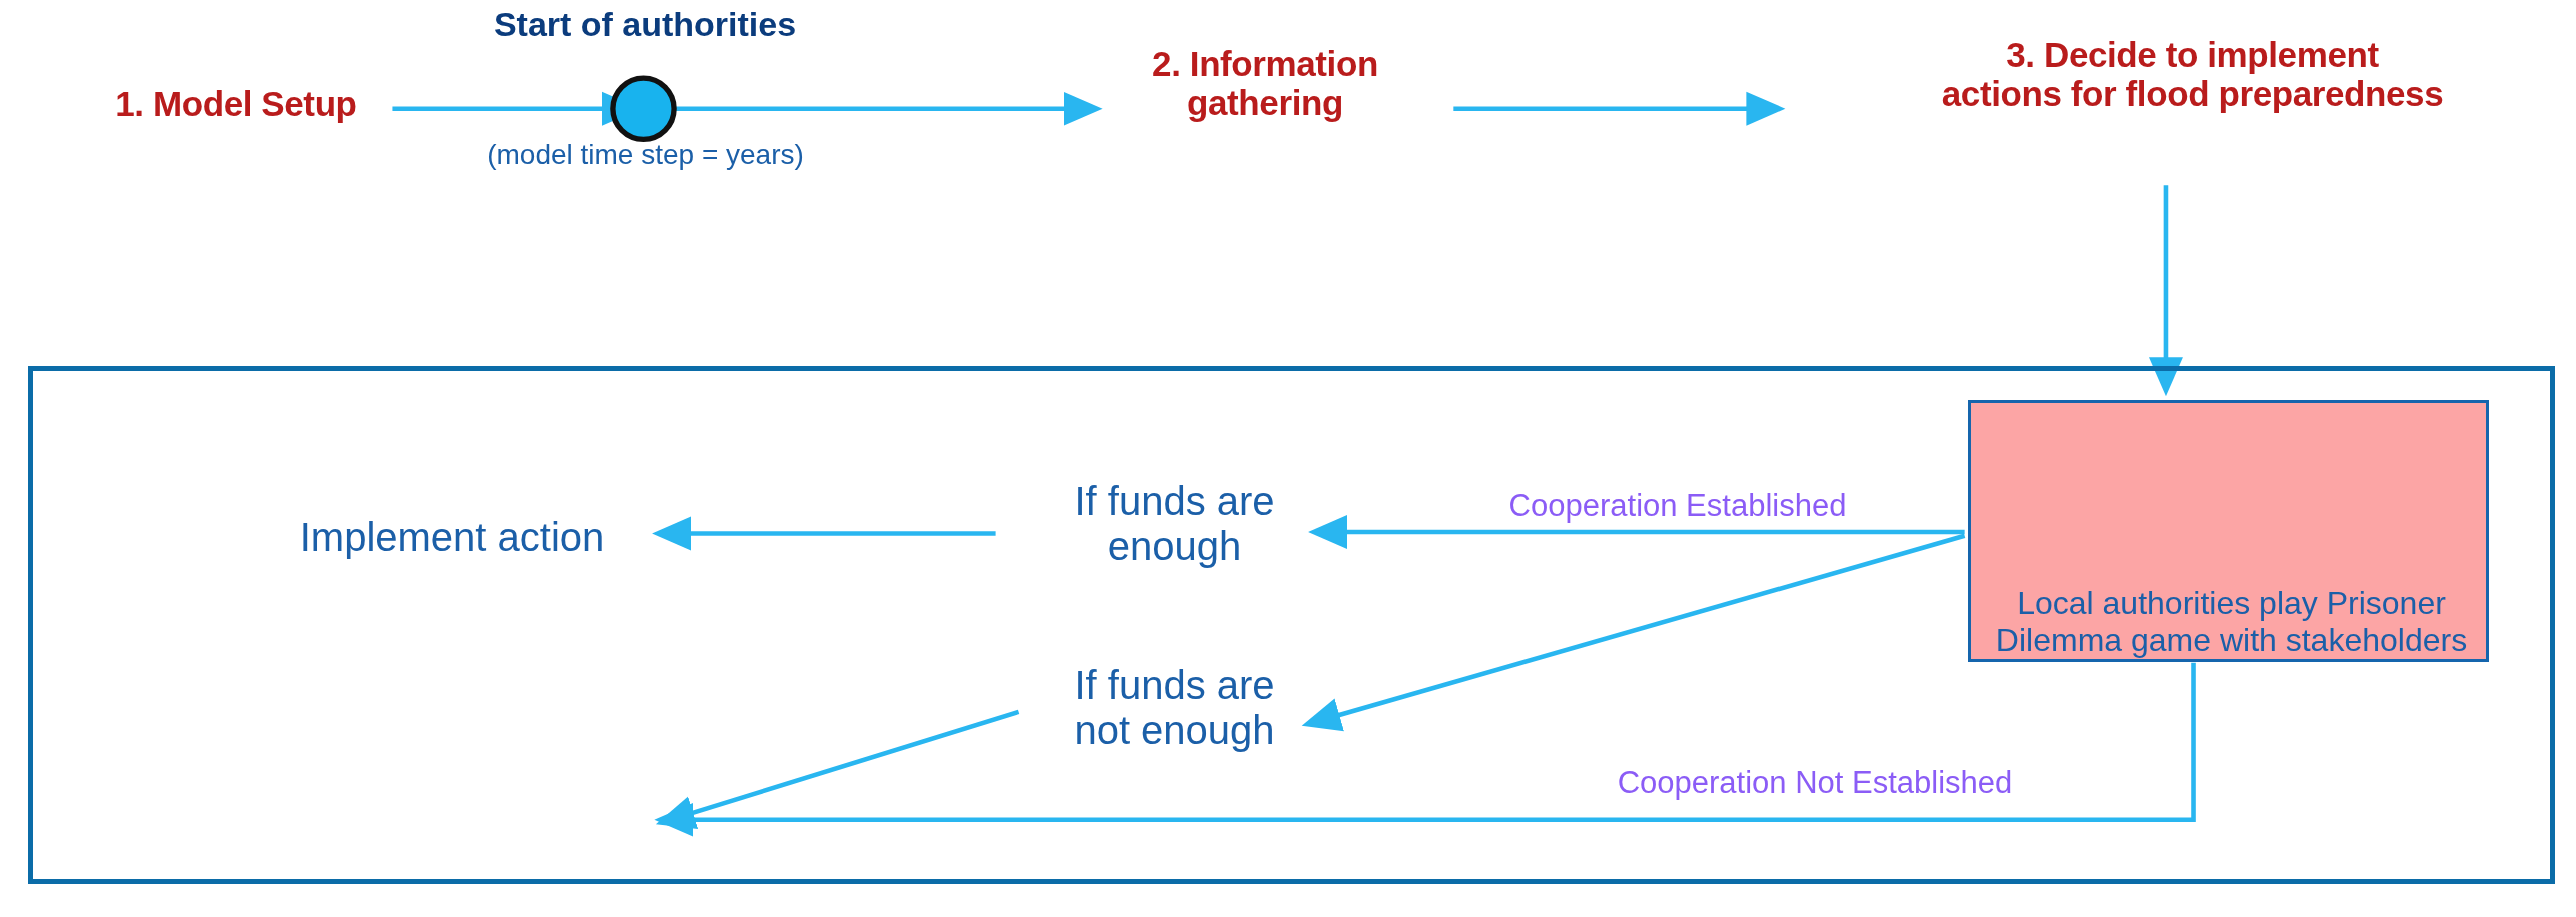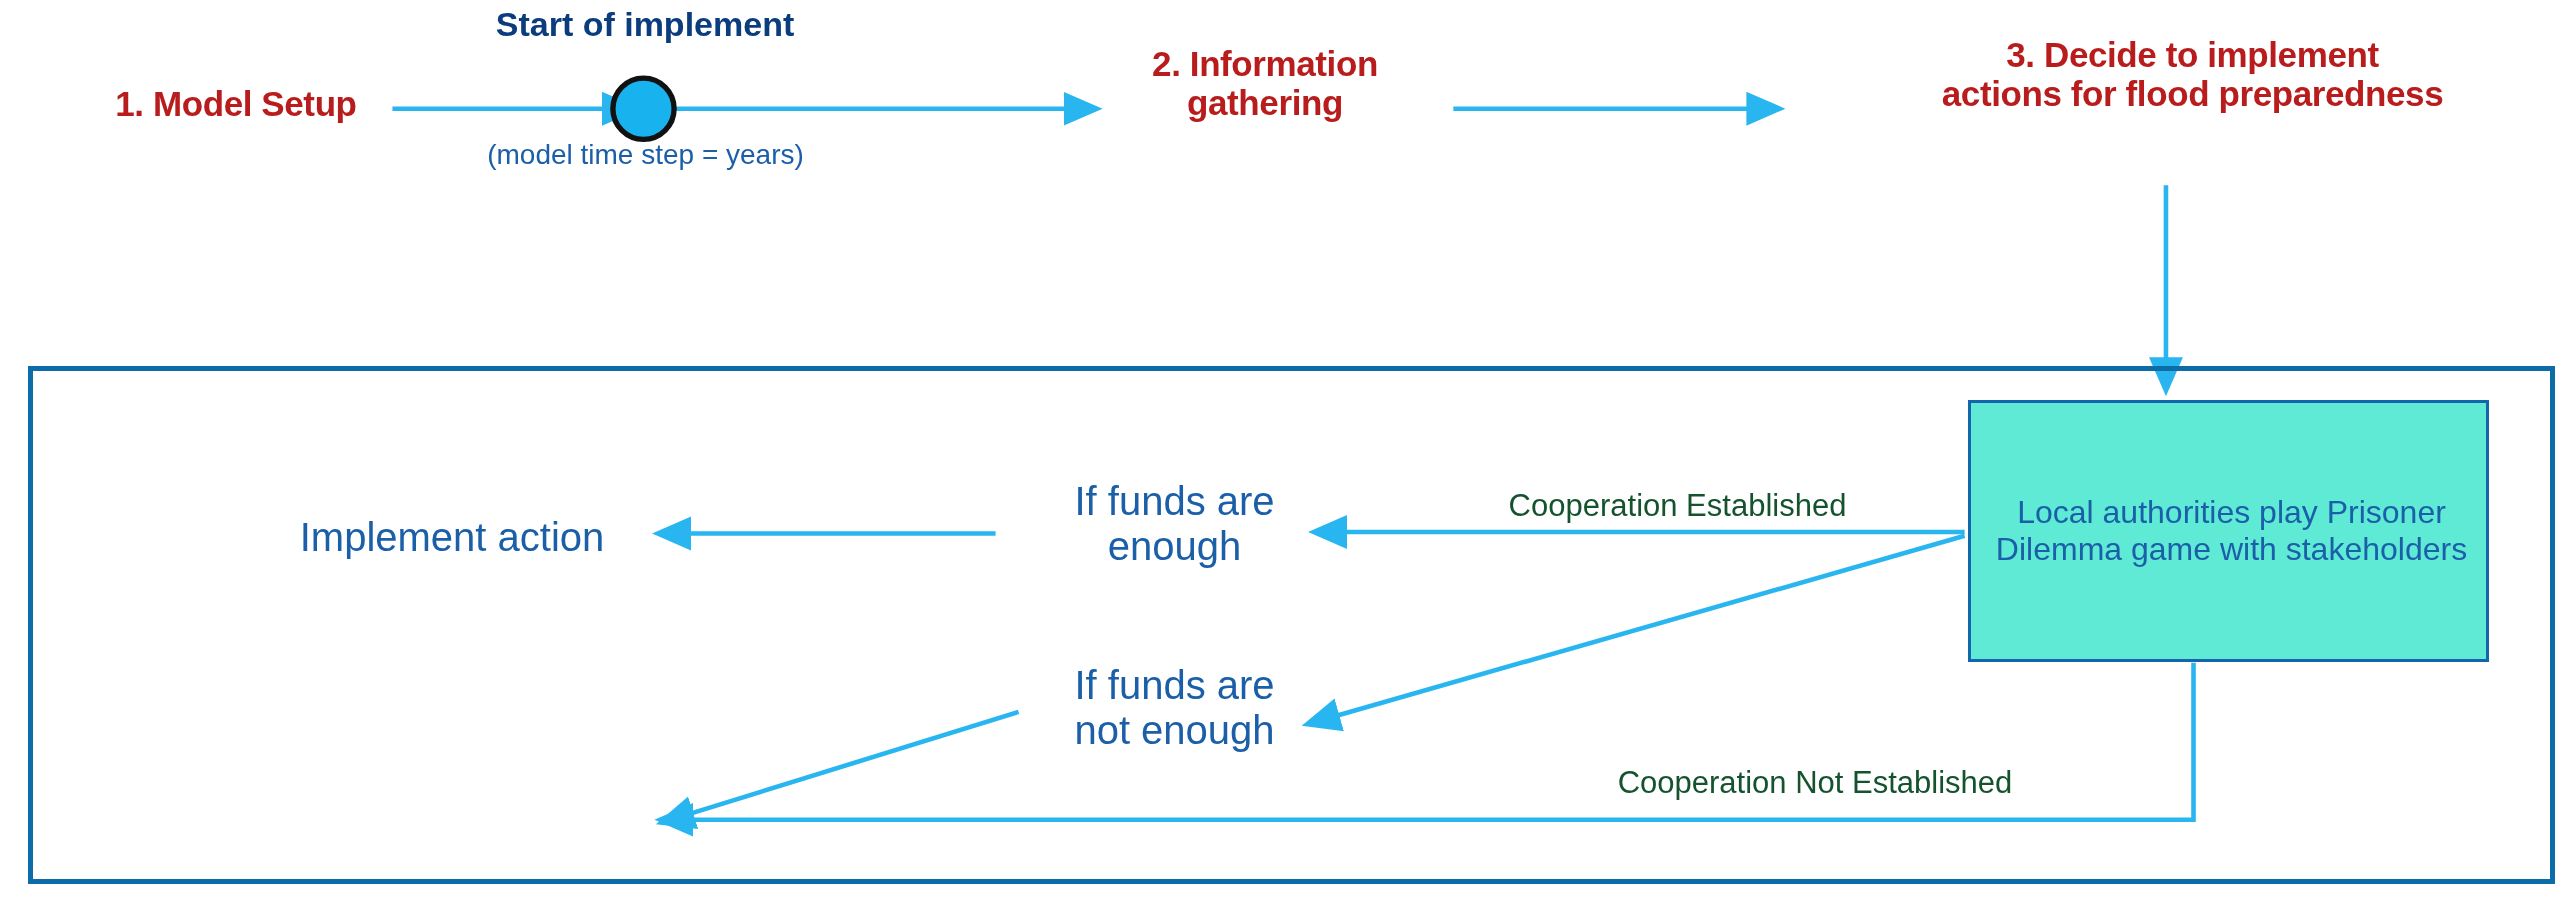--- a/index.html
+++ b/index.html
@@ -46,21 +46,21 @@
     color: #1b5fa8;
   }
   .node-lbl {
     font-size: 40px;
     font-weight: normal;
     color: #1b5fa8;
   }
   .edge-lbl {
     font-size: 31px;
     font-weight: normal;
-    color: #14532d;
+    color: #8b5cf6;
     font-family: "Liberation Sans", sans-serif;
   }
   .box-lbl {
     font-size: 32px;
     font-weight: normal;
     color: #1b5fa8;
     text-align: center;
   }
   .ta-c { text-align: center; }
   .ta-l { text-align: left; }
@@ -75,23 +75,23 @@
     background: transparent;
   }
   .inner-box {
     position: absolute;
     left: 1968px;
     top: 400px;
     width: 521px;
     height: 262px;
     border: 3.8px solid #1565ad;
     box-sizing: border-box;
-    background: #5eead4;
+    background: #fca5a5;
     display: flex;
-    align-items: center;
+    align-items: flex-end;
     justify-content: center;
     padding-left: 6px;
   }
 </style>
 </head>
 <body>
 
 <div id="canvas">
 
   <svg class="layer" viewBox="0 0 3364 1198">
@@ -143,21 +143,21 @@
       <polyline points="2865,866 2865,1071 898,1071" fill="none" stroke="#29b6f0" stroke-width="6" marker-end="url(#ah-left)"></polyline>
     </g>
 
     <g>
       <circle cx="840" cy="142" r="40" fill="#18b3ee" stroke="#111111" stroke-width="7"></circle>
     </g>
   </svg>
 
   <div class="lbl stage-title ta-l" style="left:27.6px; top:84px; width:329px;text-align:right;">1. Model Setup</div>
 
-  <div class="lbl sim-title ta-c" style="left:427px; top:4.6px; width:436px;">Start of implement</div>
+  <div class="lbl sim-title ta-c" style="left:427px; top:4.6px; width:436px;">Start of authorities</div>
 
   <div class="lbl sim-sub ta-c" style="left:398px; top:139px; width:495px;">(model time step = years)</div>
 
   <div class="lbl stage-title ta-c" style="left:1109px; top:44px; width:312px;">2. Information
 gathering</div>
 
   <div class="lbl stage-title ta-c" style="left:1806px; top:35px; width:773px;">3. Decide to implement
 actions for flood preparedness</div>
 
   <div class="outer-frame"></div>

